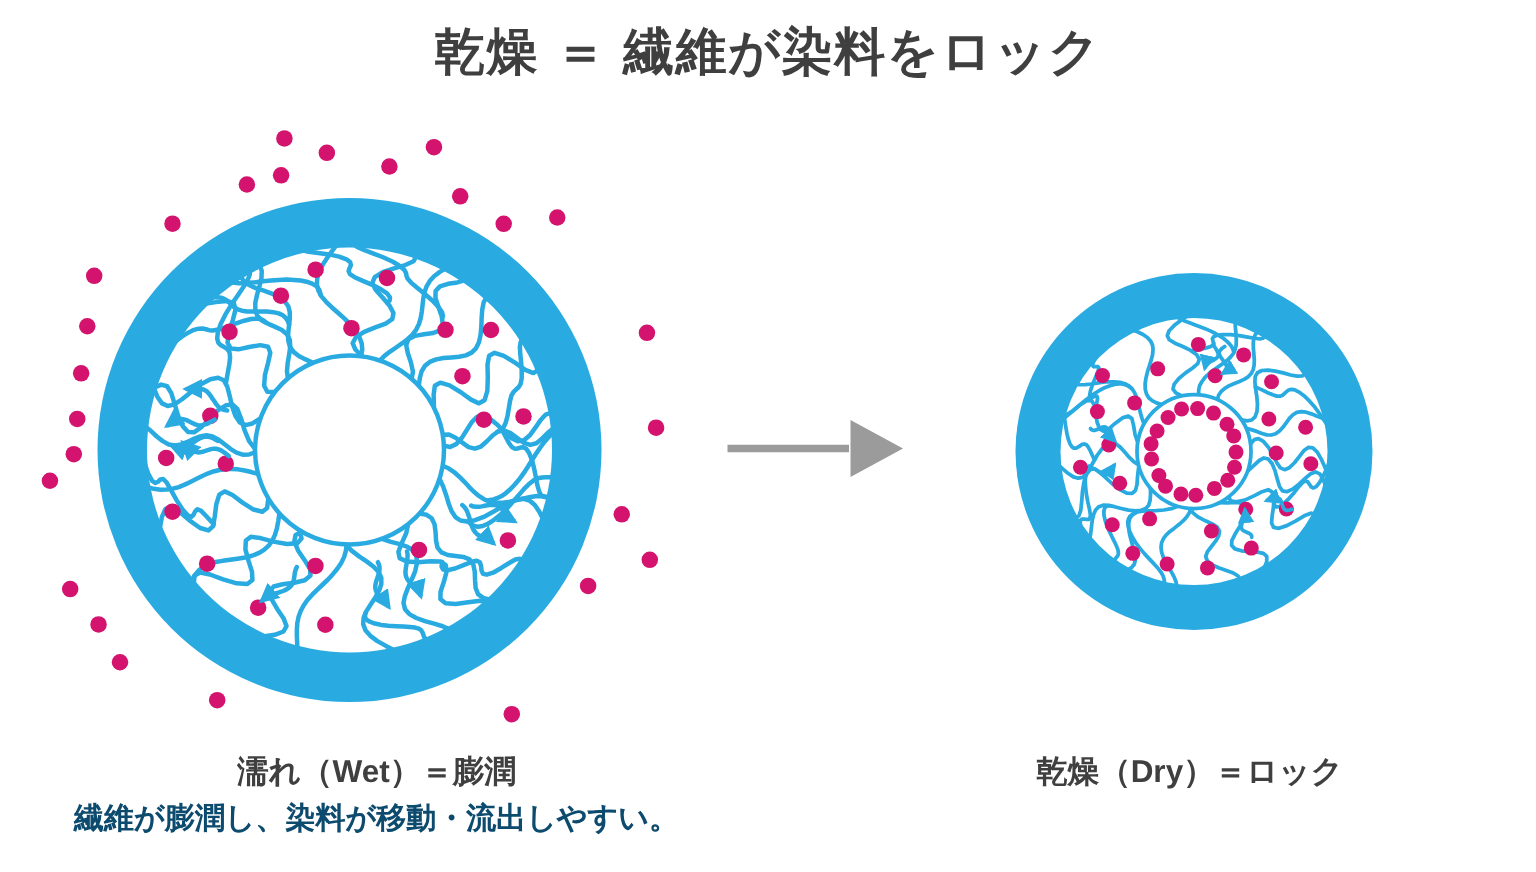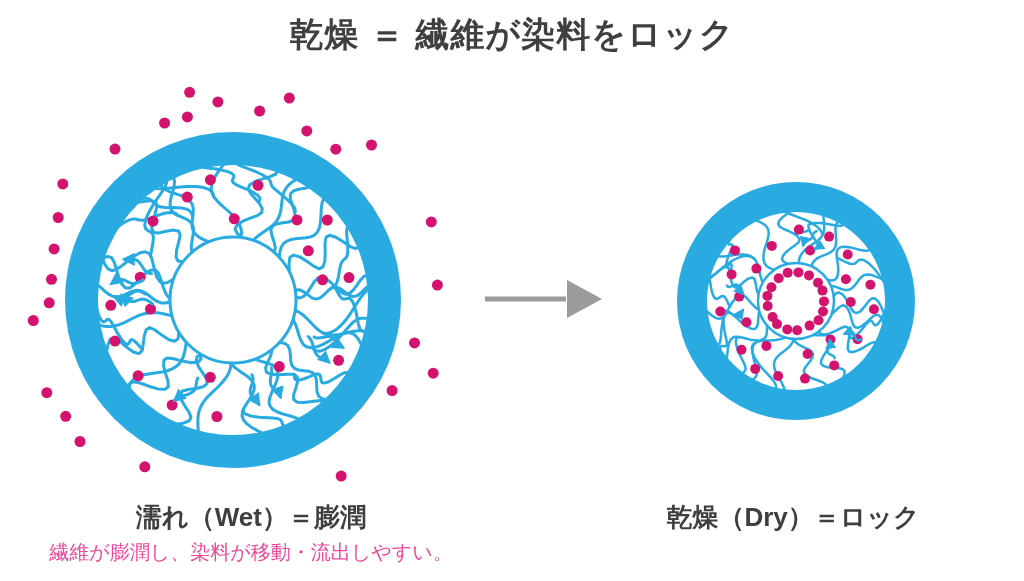--- a/index.html
+++ b/index.html
@@ -8,22 +8,22 @@
     overflow:hidden;font-family:"Liberation Sans","DejaVu Sans",sans-serif;
   }
   .title{
     position:absolute;top:12px;left:0;width:100%;text-align:center;
     font-size:34px;font-weight:bold;color:var(--text,#3f3f3f);letter-spacing:1px;
   }
   #art{position:absolute;left:0;top:0;}
   .caption{position:absolute;text-align:center;color:var(--text,#3f3f3f);}
   .caption-wet{left:8px;top:502px;width:486px;}
   .caption-dry{left:576px;top:502px;width:434px;}
-  .caption-heading{font-size:26px;font-weight:bold;line-height:1.2;}
-  .caption-desc{font-size:20px;margin-top:7px;color:#ec4899;line-height:1.2;}
+  .caption-heading{font-size:21px;font-weight:bold;line-height:1.2;}
+  .caption-desc{font-size:20px;margin-top:7px;color:#0c4a6e;line-height:1.2;font-weight:bold;}
 </style>
 </head>
 <body>
 
 <div class="stage" style="--text: #3f3f3f; --bg: #ffffff;">
 
   <div class="title">乾燥 ＝ 繊維が染料をロック</div>
 
   <svg id="art" width="1024" height="581" viewBox="0 0 1024 581">
     <defs>

